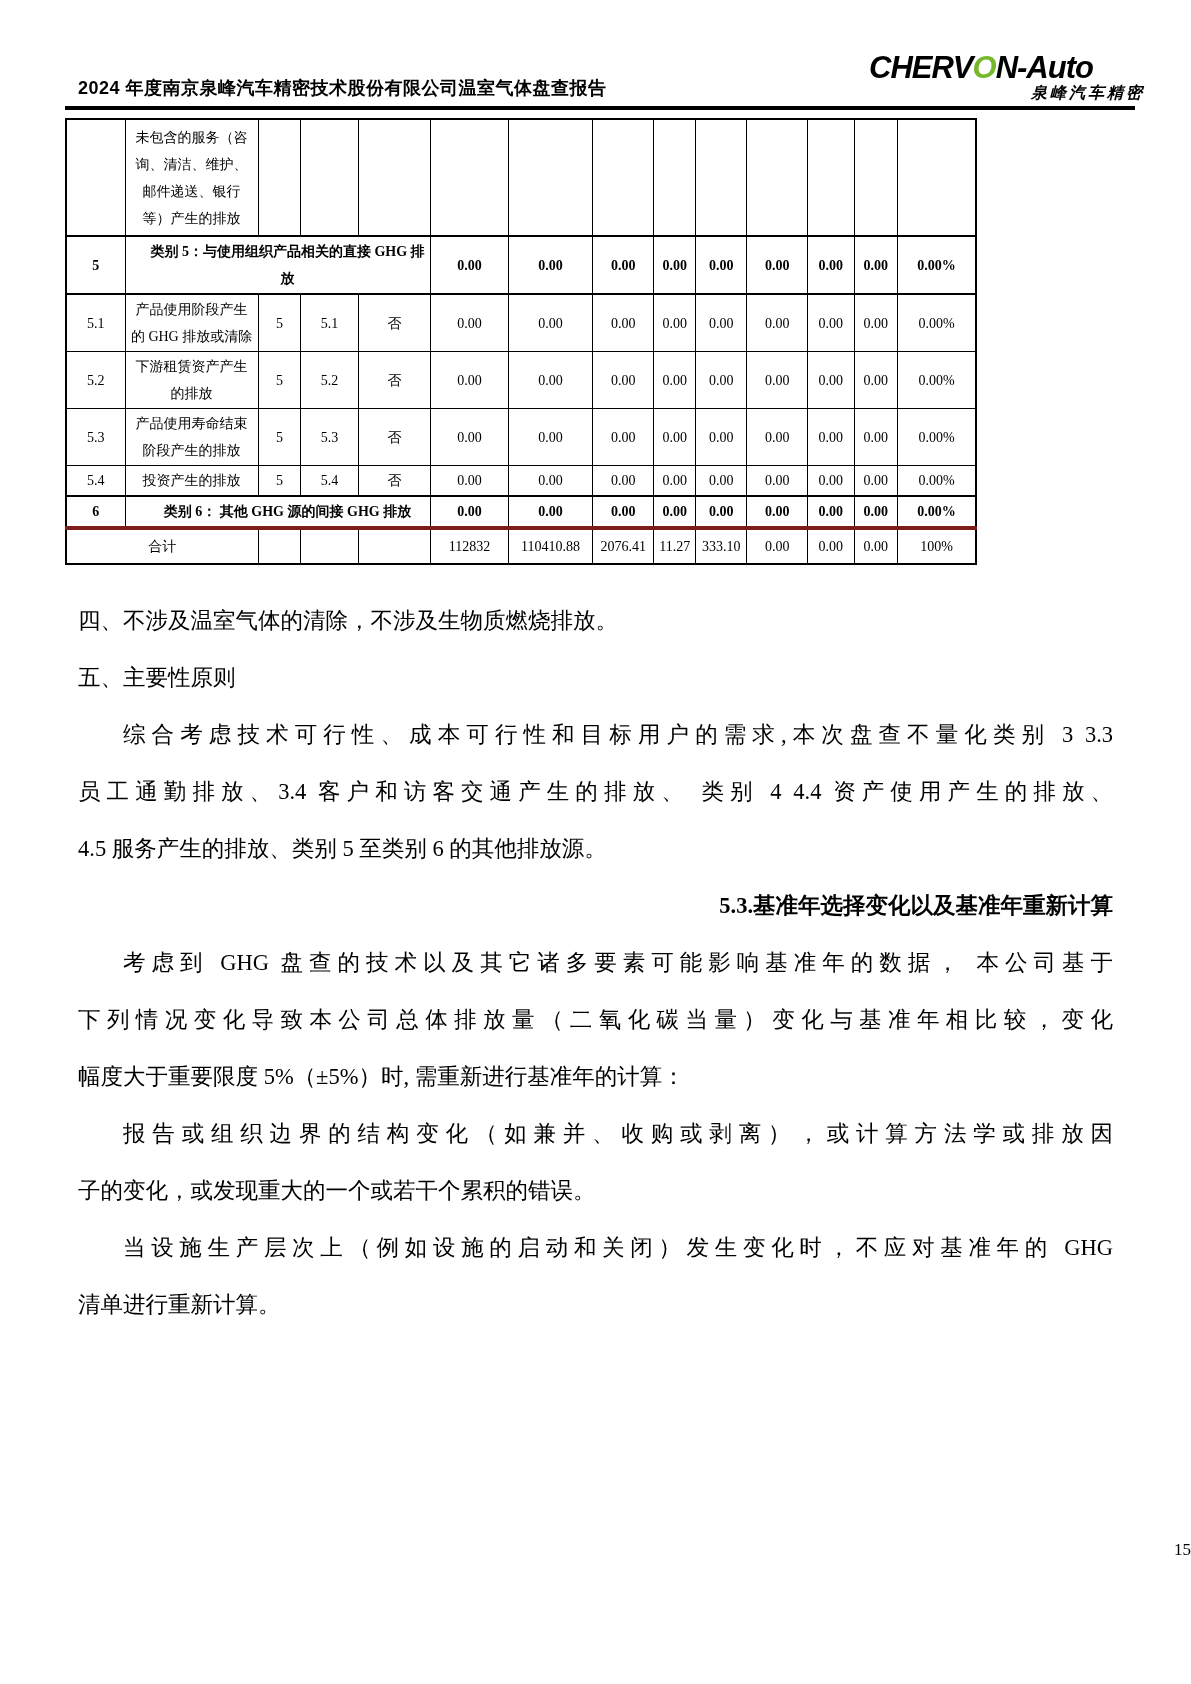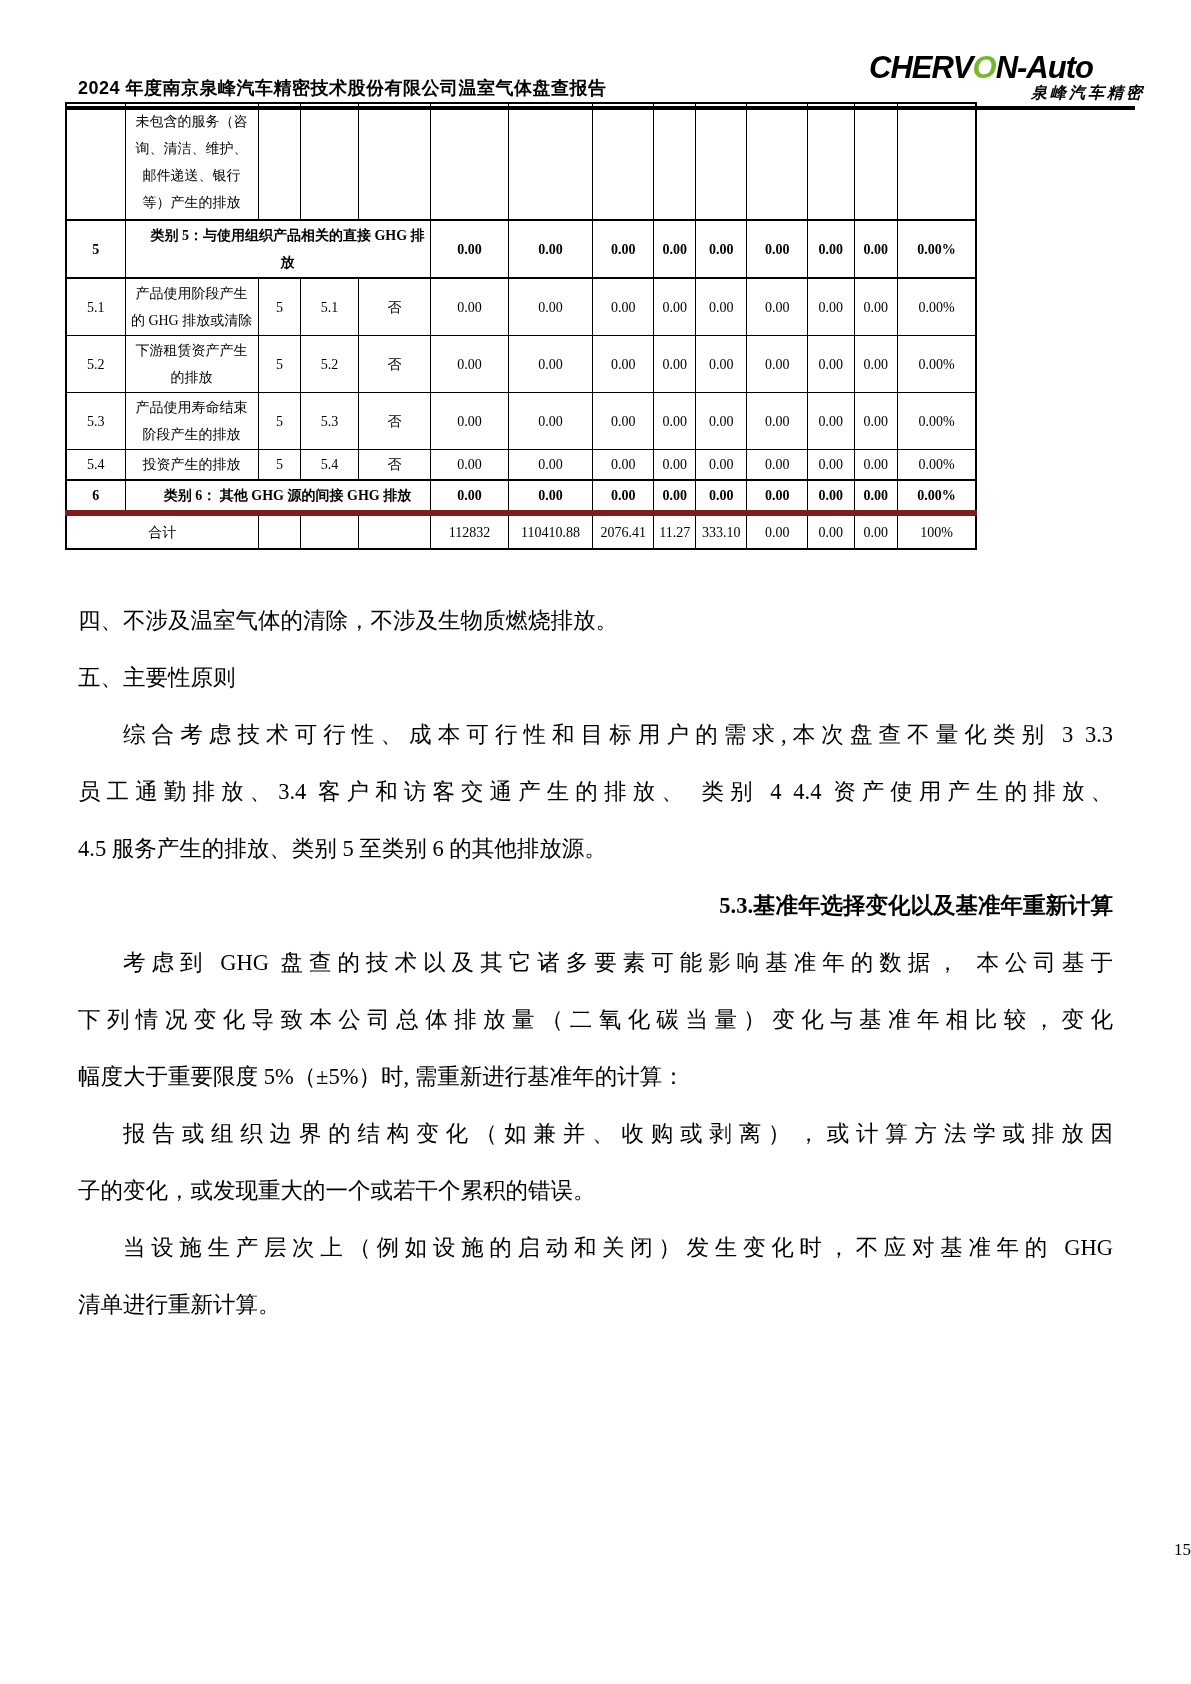--- a/index.html
+++ b/index.html
@@ -14,30 +14,30 @@
     font-family:"Liberation Sans", sans-serif;
     font-size:18px; font-weight:bold; letter-spacing:0.5px;
   }
   .logo { position:absolute; left:850px; top:50px; width:290px; font-family:"Liberation Sans", sans-serif;margin-left:19px; }
   .logo-main { font-size:31px; font-weight:800; font-style:italic; letter-spacing:-1px; white-space:nowrap; }
   .logo-sub  { font-size:16px; font-weight:bold; font-style:italic; letter-spacing:3px; text-align:right; padding-right:14px; margin-top:-3px; }
   .header-rule { position:absolute; left:65px; top:106px; width:1070px; height:4px; background:#000; }
 
   
   #ghg-table {
-    position:absolute; left:65px; top:102px; width:912px;
+    position:absolute; left:65px; top:118px; width:912px;
     border-collapse:collapse; table-layout:fixed;
     font-size:14px;
   }
   #ghg-table td {
     border:1px solid #000; text-align:center; vertical-align:middle;
     padding:1px 3px; line-height:27px; overflow:hidden;
   }
   #ghg-table tr.category td { font-weight:bold; border-top:2px solid #000; border-bottom:2px solid #000; }
-  #ghg-table tr.total td { border-top:6px solid #7f1d1d; border-bottom:2px solid #000;margin-left:7px; }
+  #ghg-table tr.total td { border-top:4px solid #7f1d1d; border-bottom:2px solid #000;margin-left:7px; }
   #ghg-table td.desc { text-align:center; padding-left:22px; }
   #ghg-table { border:2px solid #000; }
 
   
   .textblock { position:absolute; left:78px; top:592px; width:1035px; font-size:22.5px; }
   .tline { height:57px; line-height:57px; white-space:normal; }
   .indent { text-indent:45px; }
   .jfull { text-align:justify; text-align-last:justify; }
   .bold { font-weight:bold;text-align:right; }
 

